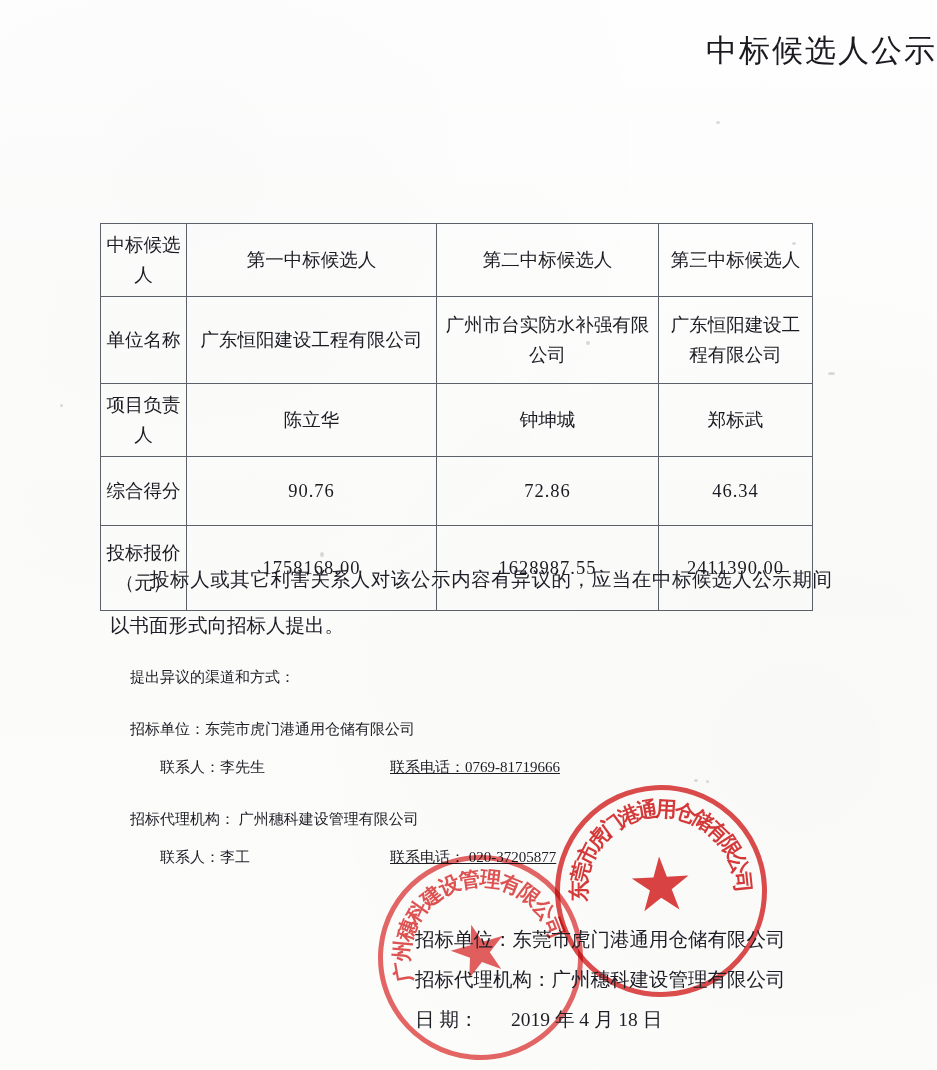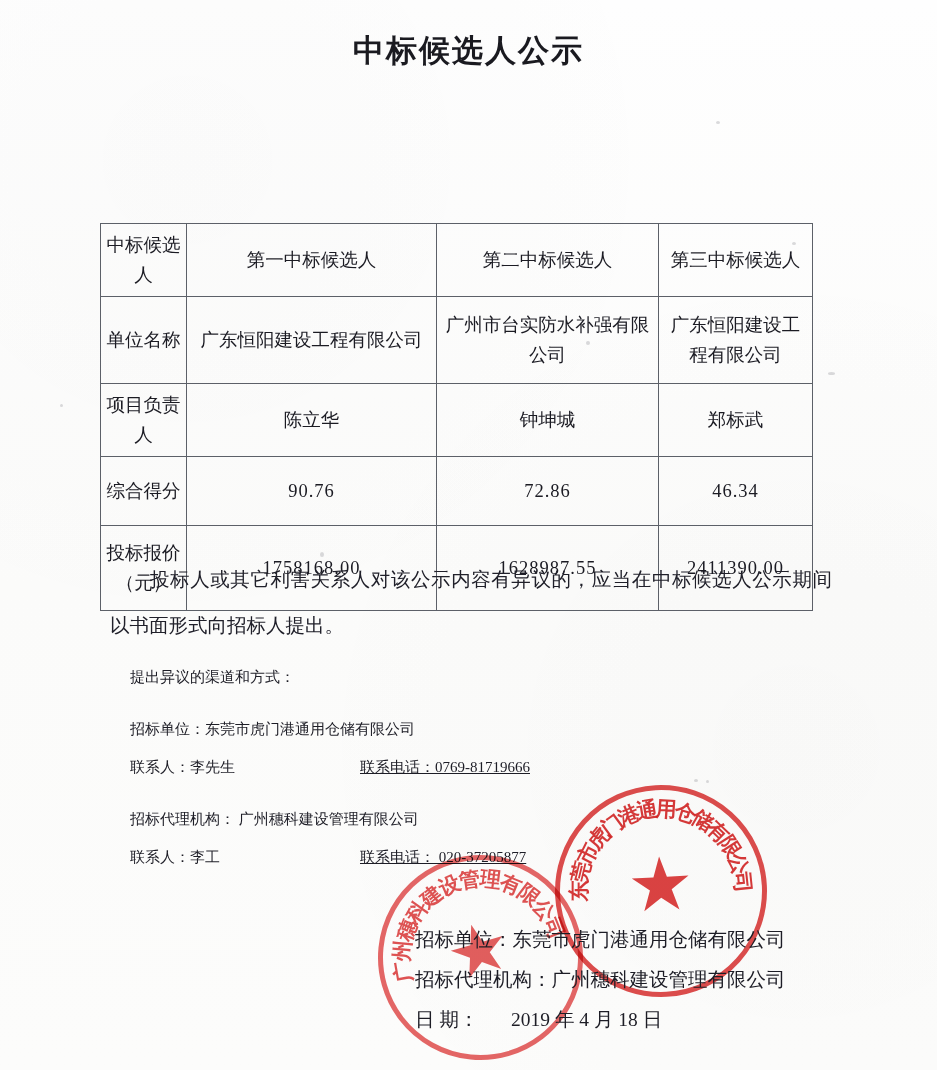--- a/index.html
+++ b/index.html
@@ -24,23 +24,23 @@
       radial-gradient(circle at 85% 70%, rgba(0,0,0,0.010) 0%, rgba(0,0,0,0) 50%),
       linear-gradient(180deg, #fefefe 0%, #fbfbfa 55%, #fcfcfb 100%);
   }
 
   
   .doc-title {
     position: absolute;
     top: 30px;
     left: 0;
     width: 937px;
-    text-align: center;
+    text-align: right;
     font-size: 31px;
-    font-weight: bold;
+    font-weight: normal;
     letter-spacing: 2px;
     color: #1a1a20;
     font-family: "Liberation Serif", "DejaVu Serif", serif;
   }
 
   
   .intro {
     position: absolute;
     top: 105px;
     left: 110px;
@@ -108,20 +108,21 @@
     color: #1d1d26;
   }
   .channels .line {
     height: 38px;
     line-height: 38px;
     white-space: nowrap;
   }
   .channels .gap-sm { height: 14px; }
   .ln-contact {
     display: flex;
+    margin-left: 30px;
   }
   .ln-contact .who { width: 230px; }
   .ln-contact .tel { flex: 1; text-decoration: underline; }
 
   
   .signature {
     position: absolute;
     top: 920px;
     left: 415px;
     font-size: 19.5px;

